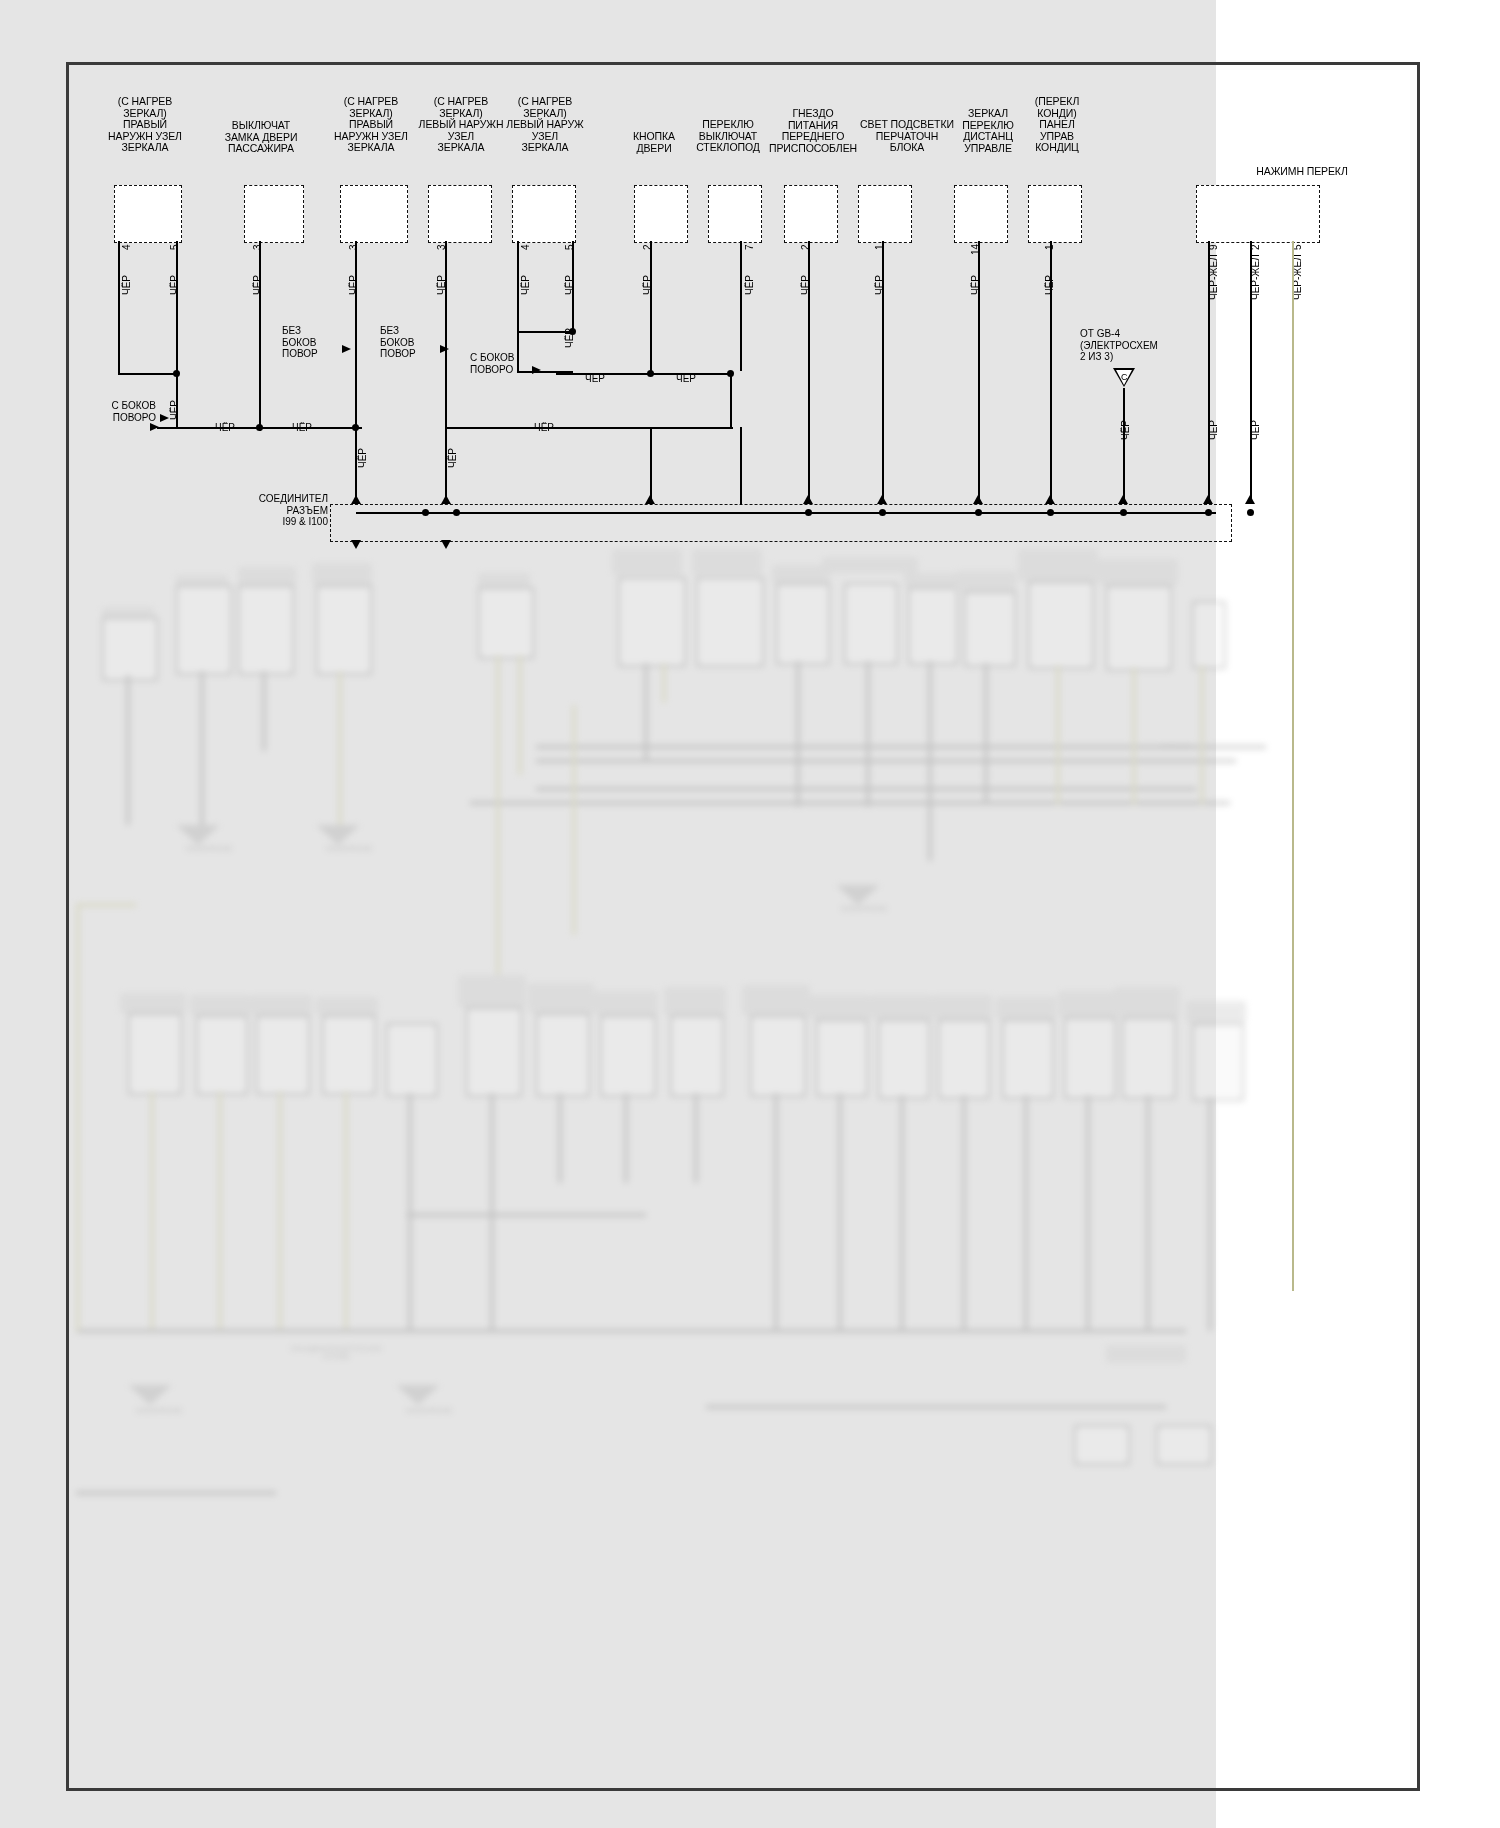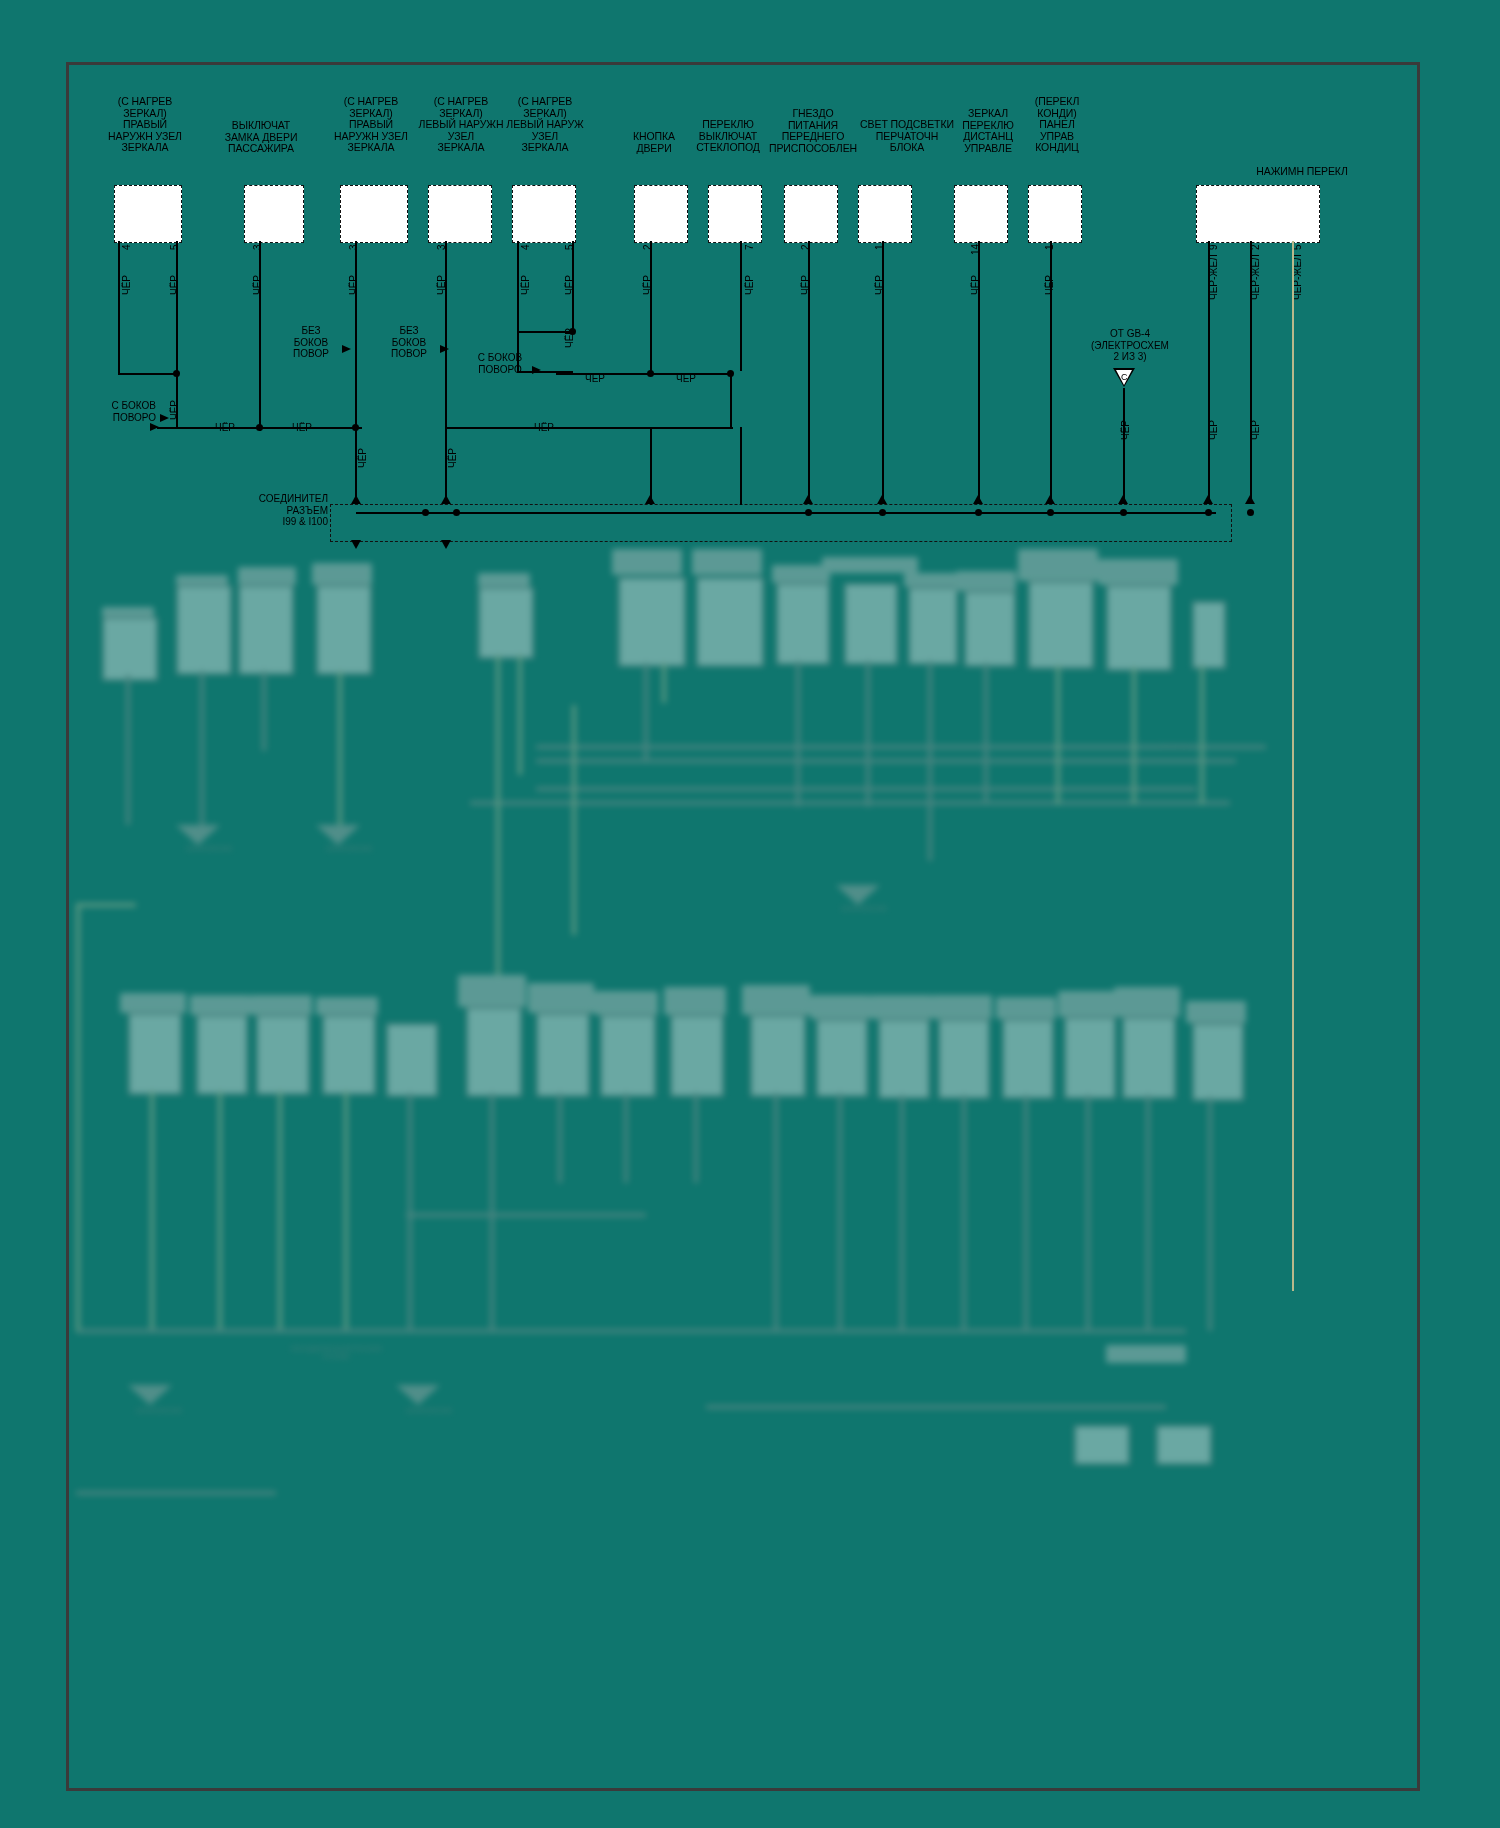--- a/index.html
+++ b/index.html
@@ -10,23 +10,23 @@
   body {
     width: 1500px;
     height: 1828px;
     font-family: "Liberation Sans", sans-serif;
     position: relative;
     overflow: hidden;
   }
   #sheet {
     position: absolute;
     left: 0; top: 0;
-    width: 1500px;
+    width: 1216px;
     height: 1828px;
-    background: #0f766e;
+    background: #e5e5e5;
   }
   
   .frame-line {
     position: absolute;
     background: #3a3a3a;
   }
   
   #lower-blur {
     position: absolute;
     left: 66px;
@@ -100,21 +100,20 @@
   }
   .wire-label.vert {
     transform-origin: left top;
     transform: rotate(-90deg);
   }
   .note {
     position: absolute;
     font-size: 10px;
     line-height: 11.5px;
     color: #000;
-    text-align: center;
     white-space: pre-line;
   }
   .note.right { text-align: right; }
   .wire {
     position: absolute;
     background: #000;
   }
   .wire.v { width: 1.6px; }
   .wire.h { height: 1.6px; }
   .wire.olive { background: #b9b98b; }

